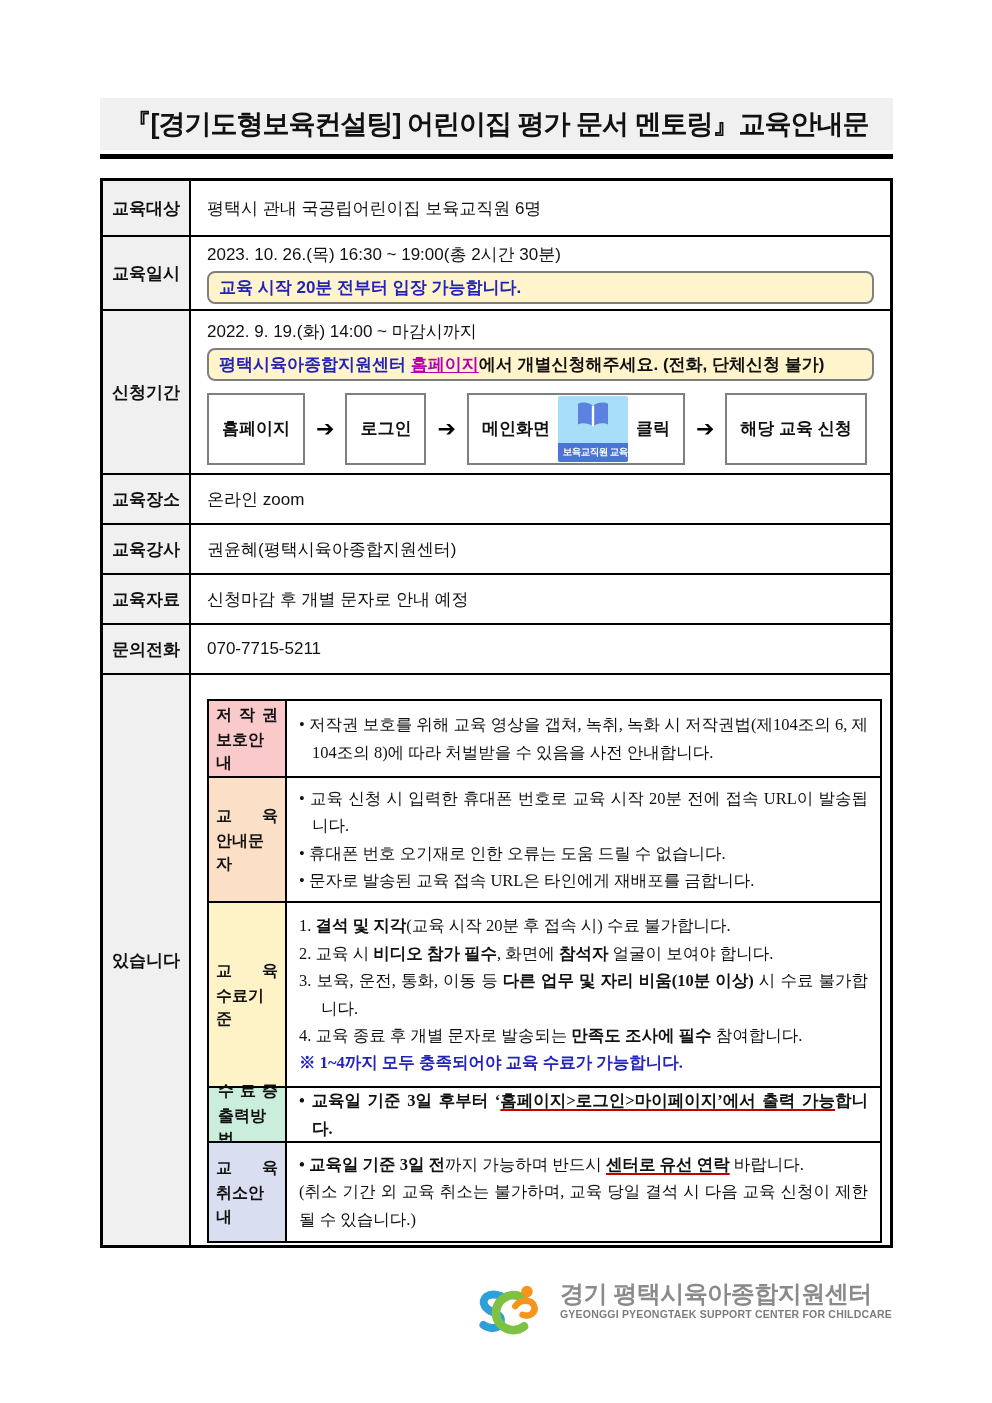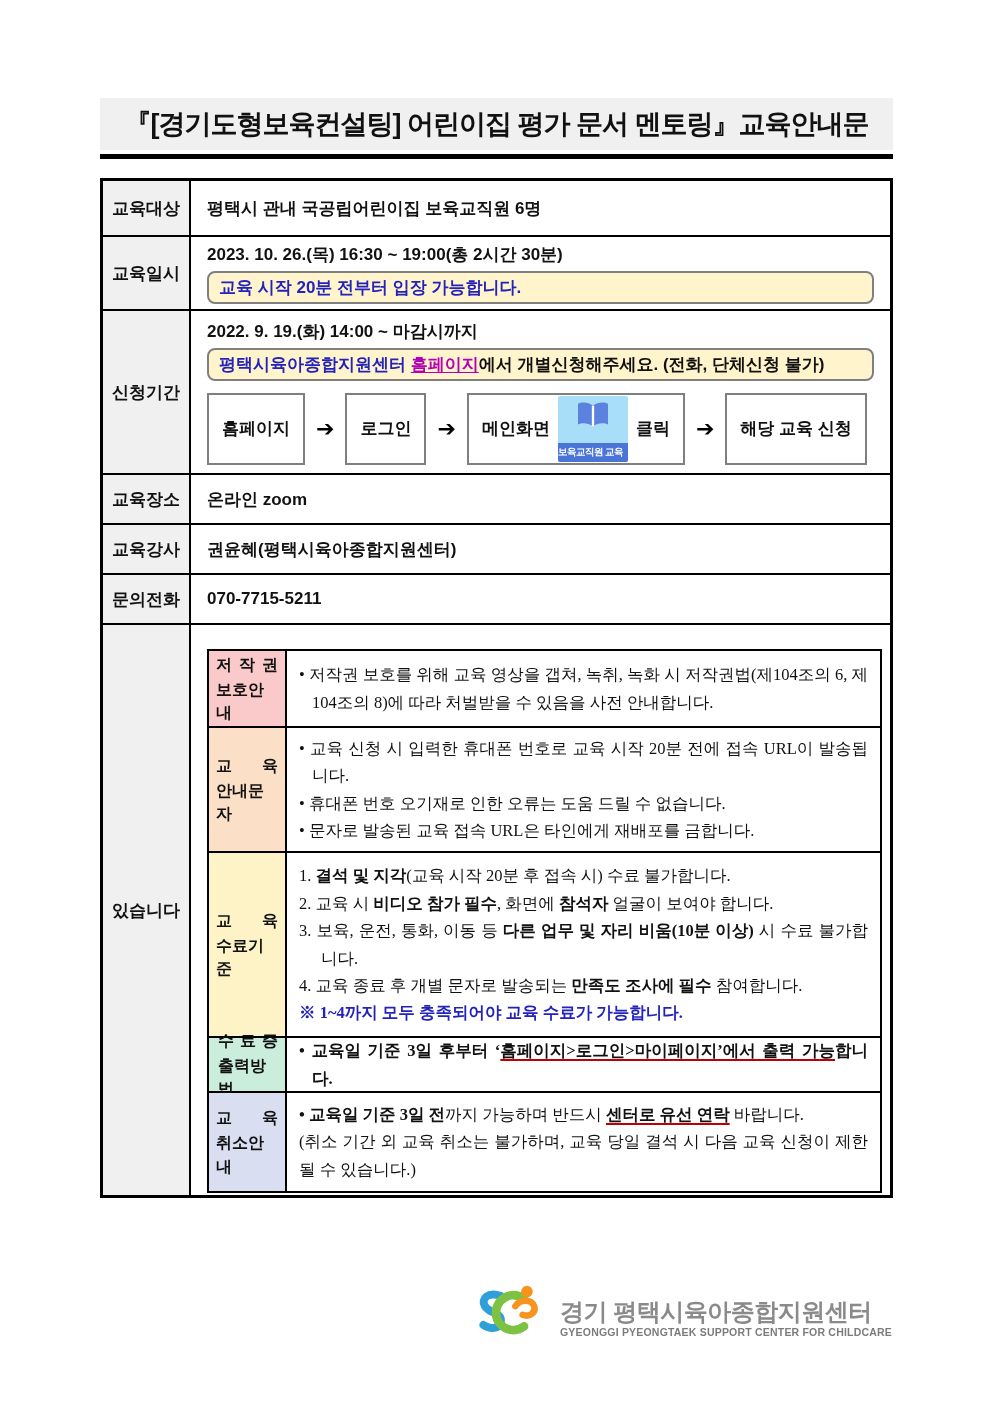--- a/index.html
+++ b/index.html
@@ -11,56 +11,56 @@
     display:flex;align-items:center;justify-content:center;font-size:27px;font-weight:800;letter-spacing:-1px;}
   .title-rule{position:absolute;left:100px;top:154px;width:793px;height:5px;background:#000;}
 
   
   .tbl{position:absolute;left:100px;top:178px;width:793px;border:3px solid #000;box-sizing:border-box;background:#fff;}
   .trow{display:flex;border-top:2px solid #000;box-sizing:border-box;}
   .trow:first-child{border-top:none;}
   .tlabel{width:88px;min-width:88px;background:#F0F0F0;display:flex;align-items:center;justify-content:center;
     font-weight:600;font-size:17px;border-right:2px solid #000;box-sizing:border-box;text-align:center;}
   .tcontent{flex:1;padding:6px 16px;display:flex;flex-direction:column;justify-content:center;box-sizing:border-box;}
-  .val{font-size:17px;font-weight:700;}
+  .val{font-size:17px;font-weight:400;}
   .h54{height:54px}.h74{height:74px}.h164{height:164px}.h50{height:50px}.h572{height:572px}
 
   
   .notice-box{box-sizing:border-box;width:100%;background:#FFF4CB;border:2px solid #7F7F7F;border-radius:8px;
     padding:3px 10px;font-size:17px;font-weight:600;margin-top:5px;}
   .c-blue{color:#2323BC;}
   .c-magenta{color:#B400B4;font-weight:bold;text-decoration:underline;text-underline-offset:2px;}
   .b{font-weight:bold;}
   .u-red{text-decoration:underline;text-decoration-color:#C00000;text-decoration-thickness:2px;text-underline-offset:3px;}
 
   
   .flow{display:flex;align-items:center;margin-top:12px;}
   .flow-box{border:2px solid #7F7F7F;height:72px;background:#fff;display:flex;align-items:center;justify-content:center;
     font-size:17px;font-weight:600;padding:0 13px;box-sizing:border-box;gap:8px;}
   .flow-arrow{font-size:22px;font-weight:bold;margin:0 11px;color:#000;}
   .icon-tile{width:70px;height:66px;background:#A9DEF8;position:relative;display:flex;align-items:flex-start;justify-content:center;border-radius:2px;overflow:hidden;}
   .icon-tile svg{margin-top:5px;}
   .icon-band{position:absolute;bottom:0;left:0;width:100%;background:#4A74D6;color:#fff;font-size:9.5px;font-weight:bold;
-    text-align:left;padding:3px 0;letter-spacing:-0.5px;white-space:nowrap;}
+    text-align:right;padding:3px 0;letter-spacing:-0.5px;white-space:nowrap;}
 
   
   .gtbl{width:675px;margin:18px auto 0 auto;border:2px solid #000;box-sizing:border-box;background:#fff;}
   .grow{display:flex;border-top:2px solid #000;box-sizing:border-box;}
   .grow:first-child{border-top:none;}
   .glabel{width:78px;min-width:78px;border-right:2px solid #000;box-sizing:border-box;display:flex;flex-direction:column;
     align-items:stretch;justify-content:center;padding:0 7px;gap:2px;}
   .glabel-line{font-size:16px;font-weight:600;text-align:justify;text-align-last:justify;line-height:1.45;}
   .gcontent{flex:1;padding:8px 12px;display:flex;flex-direction:column;justify-content:center;box-sizing:border-box;}
   .gline{margin:0;font-size:16.5px;line-height:1.66;text-align:justify;font-family:Liberation Serif, serif;}
   .hang-b{padding-left:13px;text-indent:-13px;}
   .hang-n{padding-left:22px;text-indent:-22px;}
   .gh75{height:75px}.gh125{height:125px}.gh185{height:185px}.gh55{height:55px}.gh100{height:100px}
 
   
-  .footer{position:absolute;right:100px;top:1280px;display:flex;align-items:flex-end;gap:12px;}
+  .footer{position:absolute;right:100px;top:1280px;display:flex;align-items:flex-start;gap:12px;}
   .footer-text{display:flex;flex-direction:column;line-height:1.15;}
   .footer-kr{font-size:24px;color:#8A8A8A;font-weight:600;letter-spacing:-0.5px;}
   .footer-en{font-size:10.5px;color:#7C7C7C;font-weight:bold;letter-spacing:0.2px;}
 </style>
 </head>
 <body>
 
 <div class="page">
 
   <div class="title-block">『[경기도형보육컨설팅] 어린이집 평가 문서 멘토링』교육안내문</div>
@@ -123,20 +123,26 @@
         </div>
     </div>
 
     <div class="trow h50">
       <div class="tlabel">교육강사</div>
       <div class="tcontent">
           <div class="val">권윤혜(평택시육아종합지원센터)</div>
         </div>
     </div>
 
+    <div class="trow h50">
+      <div class="tlabel">교육자료</div>
+      <div class="tcontent">
+          <div class="val">신청마감 후 개별 문자로 안내 예정</div>
+        </div>
+    </div>
 
     <div class="trow h50">
       <div class="tlabel">문의전화</div>
       <div class="tcontent">
           <div class="val">070-7715-5211</div>
         </div>
     </div>
 
     <div class="trow h572">
       <div class="tlabel">있습니다</div>

